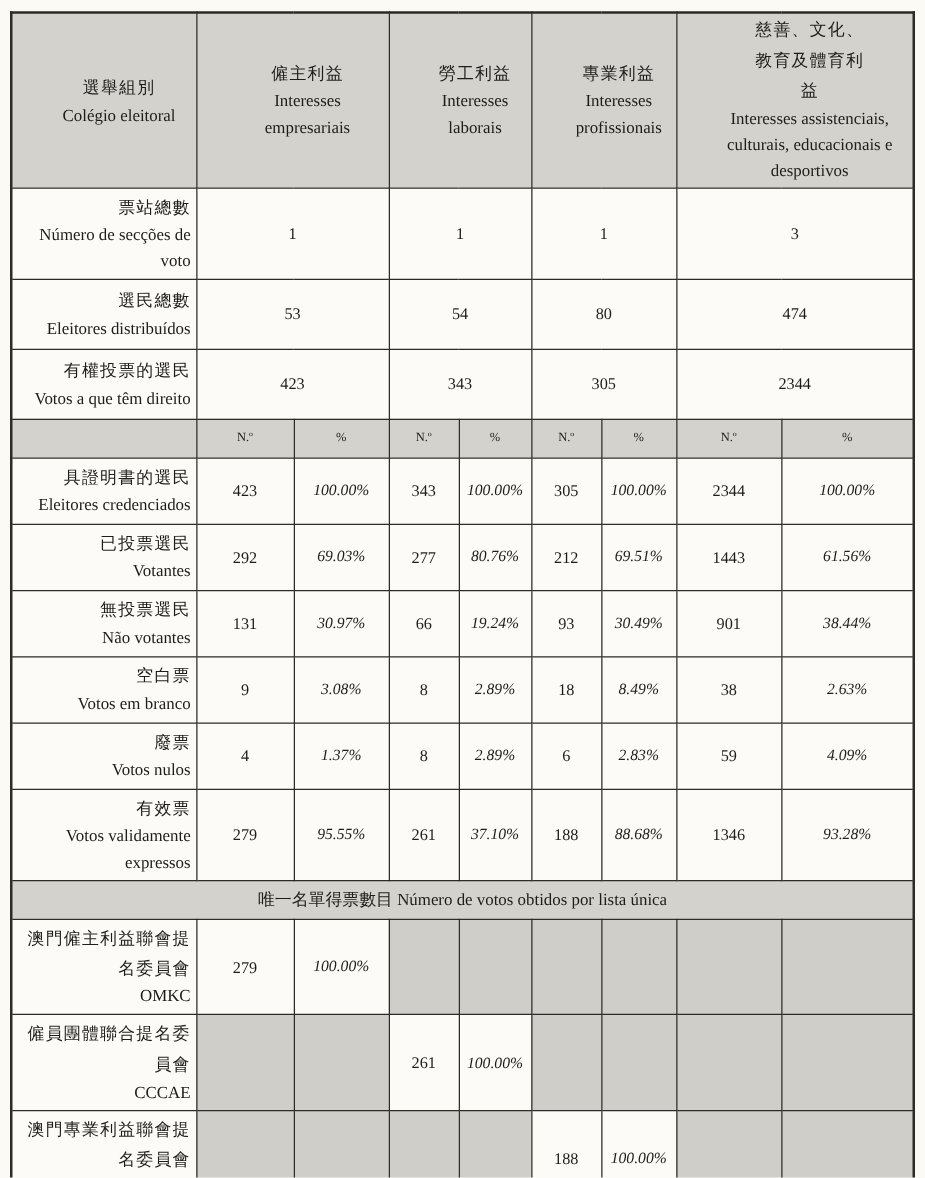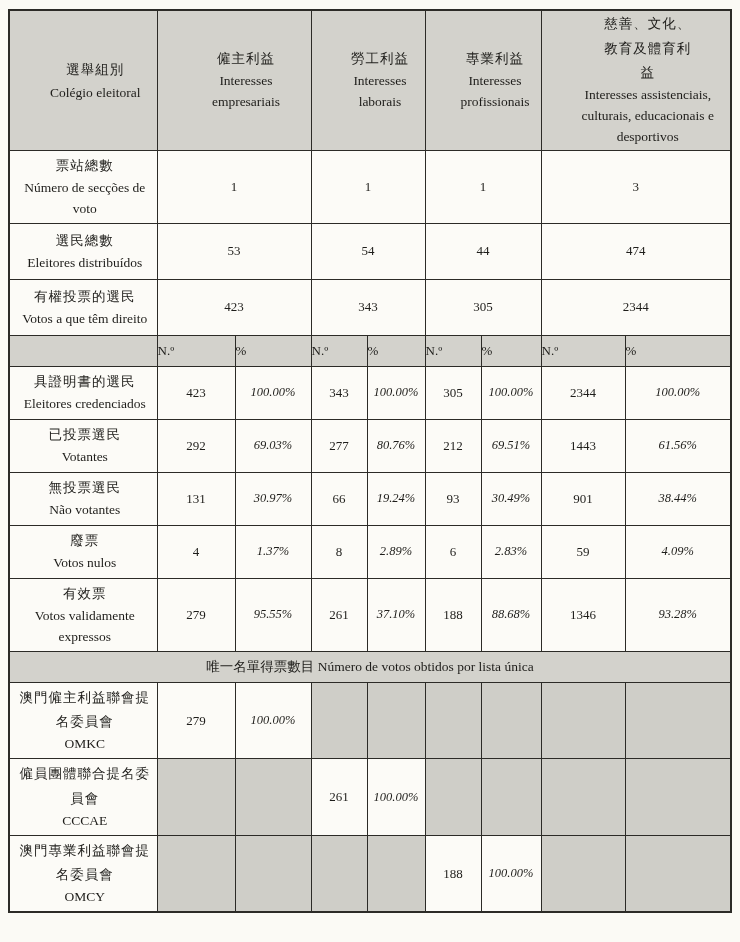--- a/index.html
+++ b/index.html
@@ -29,37 +29,37 @@
 
   
   .r-header th  { height: 140px; padding-left: 24px; }
   .r-summary td { height: 56px; }
   .r-sub td     { height: 31px; }
   .r-stat td    { height: 53px; }
   .r-section td { height: 31px; }
   .r-list td    { height: 57px; }
 
   
-  .label-cell { text-align: center; padding: 3px 4px 3px 7px; margin-top: 40px; }
+  .label-cell { text-align: right; padding: 3px 4px 3px 7px; margin-top: 40px; }
   .zh { font-size: 13.5px; line-height: 1.8; letter-spacing: 1px; }
   .pt { font-size: 13.5px; line-height: 1.55; }
 
   
   .corner { text-align: center; margin-top: 24px; }
   .corner .zh { line-height: 1.9; }
   .gh { text-align: center; }
   .gh-zh { font-size: 13.5px; line-height: 1.8; letter-spacing: 1px; }
   .gh-pt { font-size: 13.5px; line-height: 1.55; max-width: 104px; margin: 0 auto; }
   .g4 .gh-zh { max-width: 98px; margin: 0 auto; }
   .g4 .gh-pt { max-width: 182px; }
 
   
   .num { font-size: 13px; text-align: center; }
   .pct { font-style: italic; font-size: 12.5px; }
-  .subh { font-size: 13px; }
+  .subh { font-size: 10px; text-align: center; }
   .section-title { text-align: center; font-size: 13.5px; }
 </style>
 </head>
 <body>
 
 <div class="page">
 <table>
   <colgroup>
     <col style="width:148px">
         <col style="width:78px">
@@ -106,21 +106,21 @@
     <td class="num" colspan="2">1</td>
     <td class="num" colspan="2">3</td>
   </tr>
   <tr class="r-summary">
     <td class="label-cell">
       <div class="zh">選民總數</div>
       <div class="pt">Eleitores distribuídos</div>
     </td>
     <td class="num" colspan="2">53</td>
     <td class="num" colspan="2">54</td>
-    <td class="num" colspan="2">44</td>
+    <td class="num" colspan="2">80</td>
     <td class="num" colspan="2">474</td>
   </tr>
   <tr class="r-summary">
     <td class="label-cell">
       <div class="zh">有權投票的選民</div>
       <div class="pt">Votos a que têm direito</div>
     </td>
     <td class="num" colspan="2">423</td>
     <td class="num" colspan="2">343</td>
     <td class="num" colspan="2">305</td>
@@ -176,20 +176,34 @@
     <td class="num pct">30.97%</td>
     <td class="num">66</td>
     <td class="num pct">19.24%</td>
     <td class="num">93</td>
     <td class="num pct">30.49%</td>
     <td class="num">901</td>
     <td class="num pct">38.44%</td>
   </tr>
   <tr class="r-stat">
     <td class="label-cell">
+      <div class="zh">空白票</div>
+      <div class="pt">Votos em branco</div>
+    </td>
+    <td class="num">9</td>
+    <td class="num pct">3.08%</td>
+    <td class="num">8</td>
+    <td class="num pct">2.89%</td>
+    <td class="num">18</td>
+    <td class="num pct">8.49%</td>
+    <td class="num">38</td>
+    <td class="num pct">2.63%</td>
+  </tr>
+  <tr class="r-stat">
+    <td class="label-cell">
       <div class="zh">廢票</div>
       <div class="pt">Votos nulos</div>
     </td>
     <td class="num">4</td>
     <td class="num pct">1.37%</td>
     <td class="num">8</td>
     <td class="num pct">2.89%</td>
     <td class="num">6</td>
     <td class="num pct">2.83%</td>
     <td class="num">59</td>

